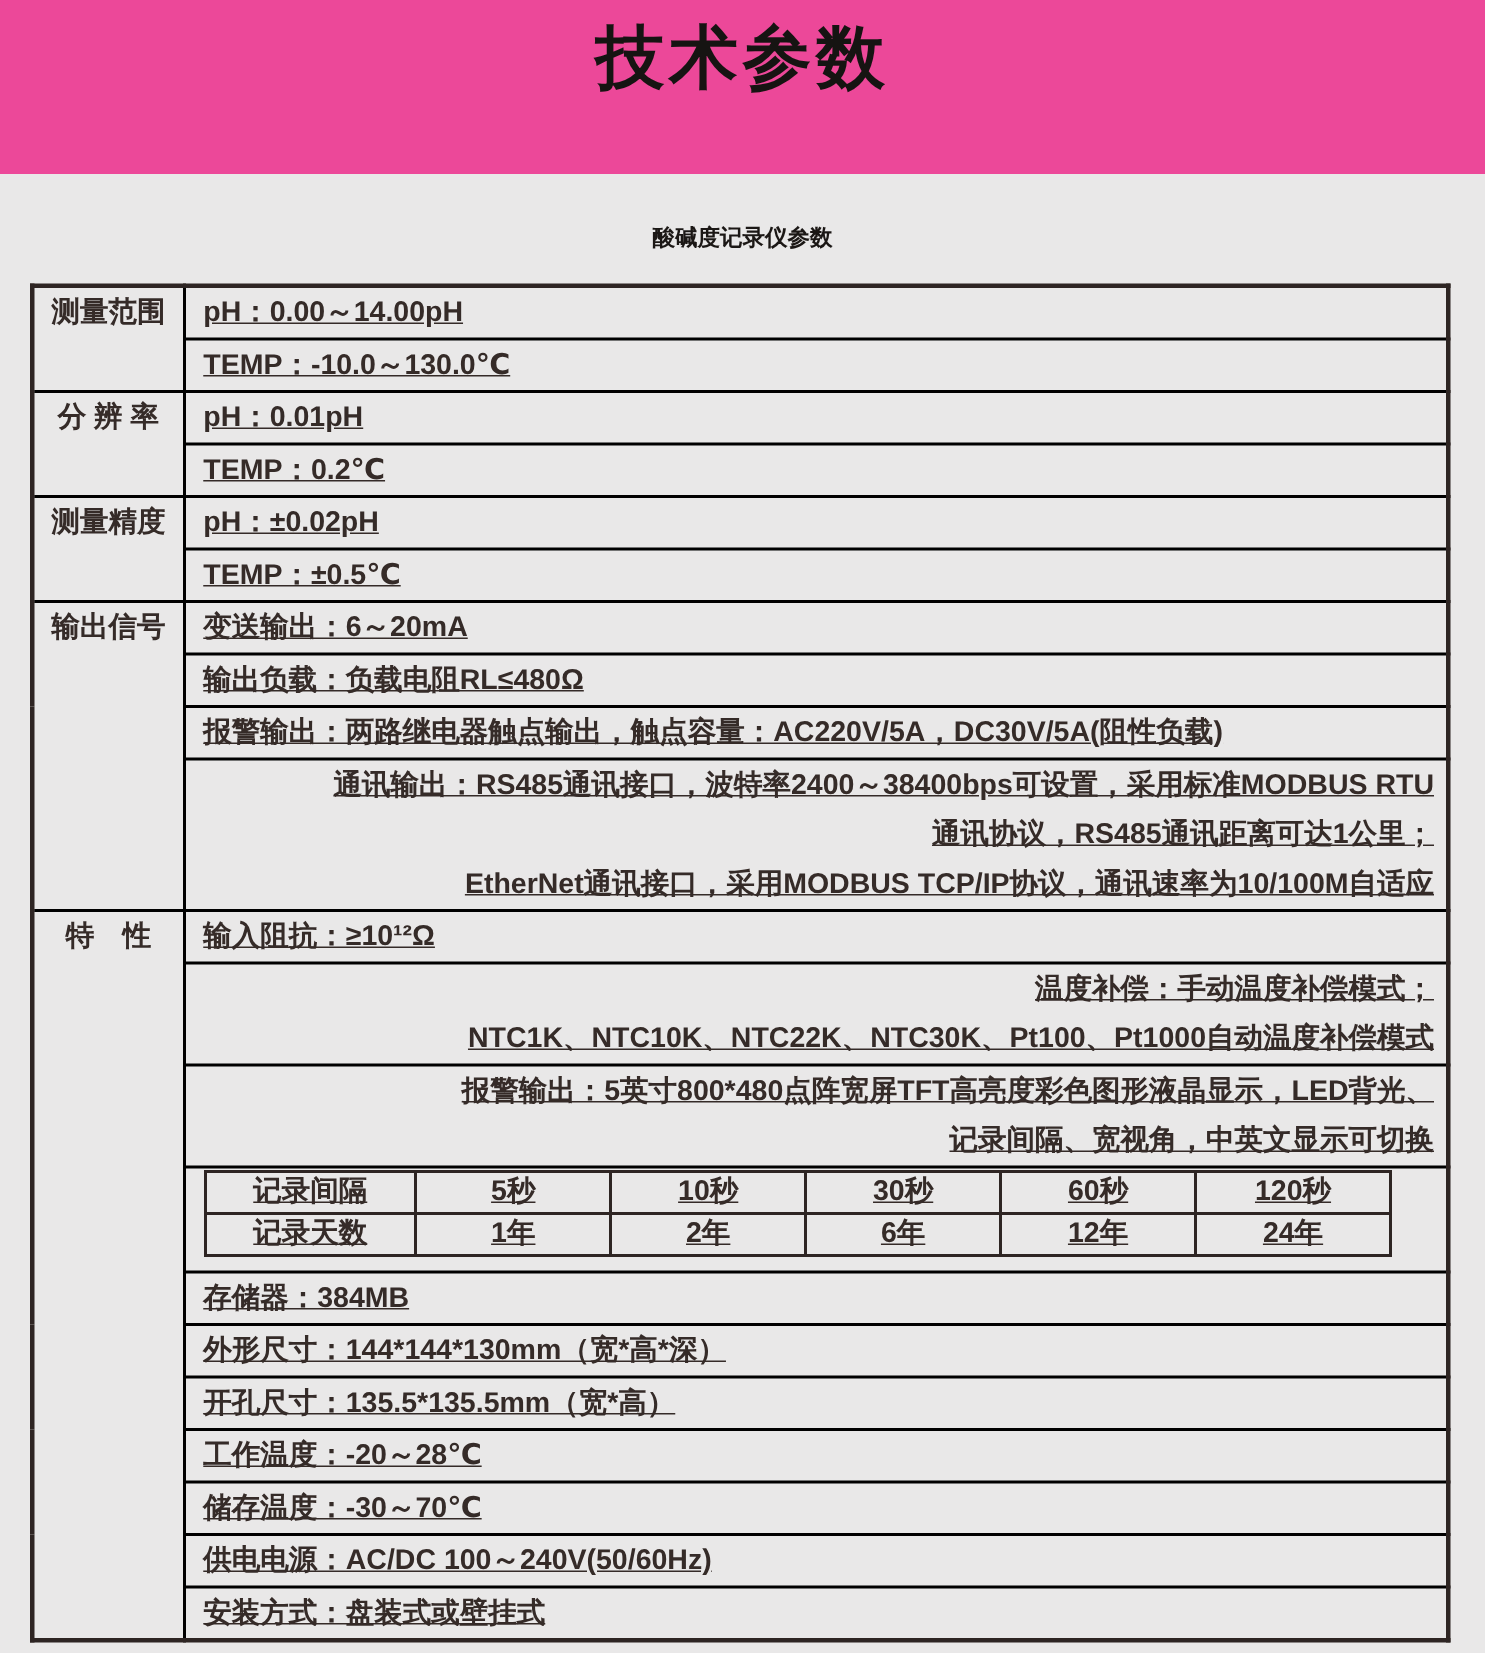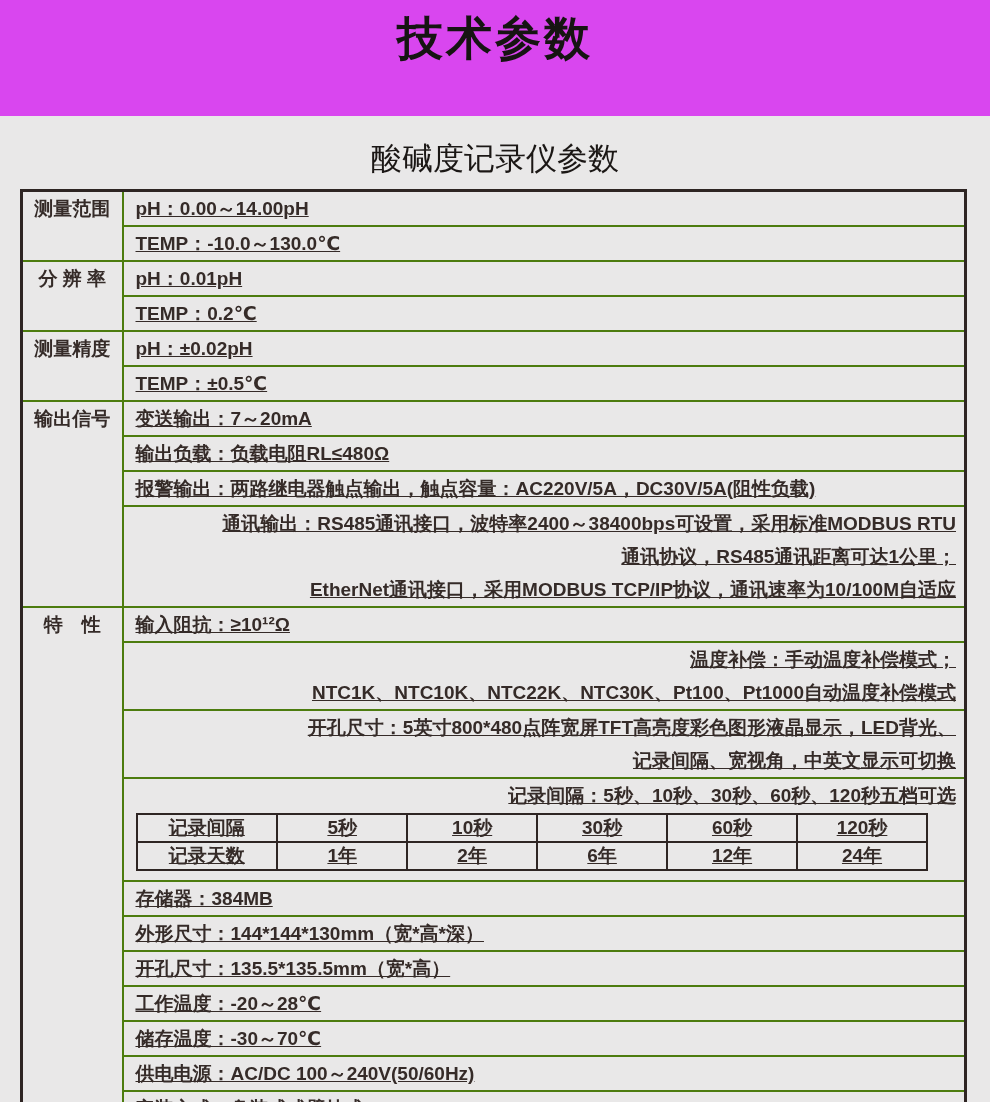--- a/index.html
+++ b/index.html
@@ -6,55 +6,55 @@
     margin:0; padding:0;
     width:990px; height:1102px;
     background:#e9e8e8;
     font-family:"Liberation Sans","DejaVu Sans",sans-serif;
     color:#352b28;
     overflow:hidden;
   }
   
   .banner{
     width:990px; height:116px;
-    background:#d946ef;
+    background:#ec4899;
     text-align:center;
   }
   .banner-title{
     padding-top:10px;
     font-size:46px;
     font-weight:bold;
     letter-spacing:3px;
     color:#161412;
     line-height:56px;
   }
   .banner-subtitle{
     font-size:21px;
     color:#3b3b3b;
     line-height:26px;
   }
   
   .page-title{
     text-align:center;
     padding-top:28px;
-    font-size:31px;
-    font-weight:normal;
+    font-size:15px;
+    font-weight:bold;
     color:#1b1715;
     line-height:30px;
   }
   
   table.spec{
     border-collapse:collapse;
     table-layout:fixed;
     width:947px;
     margin:15px 0 0 20px;
     border:3px solid #2e2523;
   }
   table.spec td{
-    border:2px solid #4d7c0f;
+    border:2px solid #000000;
     font-size:19px;
     font-weight:600;
     color:#352b28;
     vertical-align:top;
   }
   td.lbl{
     text-align:center;
     padding:0 2px;
     line-height:33px;
     white-space:nowrap;
@@ -118,21 +118,21 @@
   <tr>
     <td class="lbl" rowspan="2">测量精度</td>
     <td class="val">pH：±0.02pH</td>
   </tr>
   <tr>
     <td class="val">TEMP：±0.5℃</td>
   </tr>
 
   <tr>
     <td class="lbl" rowspan="4">输出信号</td>
-    <td class="val">变送输出：7～20mA</td>
+    <td class="val">变送输出：6～20mA</td>
   </tr>
   <tr>
     <td class="val">输出负载：负载电阻RL≤480Ω</td>
   </tr>
   <tr>
     <td class="val">报警输出：两路继电器触点输出，触点容量：AC220V/5A，DC30V/5A(阻性负载)</td>
   </tr>
   <tr>
     <td class="val">
       <div class="line">通讯输出：RS485通讯接口，波特率2400～38400bps可设置，采用标准MODBUS RTU</div>
@@ -146,27 +146,26 @@
     <td class="val">输入阻抗：≥10¹²Ω</td>
   </tr>
   <tr>
     <td class="val">
       <div class="line">温度补偿：手动温度补偿模式；</div>
       <div class="line cont">NTC1K、NTC10K、NTC22K、NTC30K、Pt100、Pt1000自动温度补偿模式</div>
     </td>
   </tr>
   <tr>
     <td class="val">
-      <div class="line">开孔尺寸：5英寸800*480点阵宽屏TFT高亮度彩色图形液晶显示，LED背光、</div>
+      <div class="line">报警输出：5英寸800*480点阵宽屏TFT高亮度彩色图形液晶显示，LED背光、</div>
       <div class="line cont">记录间隔、宽视角，中英文显示可切换</div>
     </td>
   </tr>
   <tr>
     <td class="val">
-      <div class="line">记录间隔：5秒、10秒、30秒、60秒、120秒五档可选</div>
       <table class="inner">
         <colgroup>
               <col style="width:17.8%">
               <col>
               <col>
               <col>
               <col>
               <col>
             </colgroup>
         <tbody>

